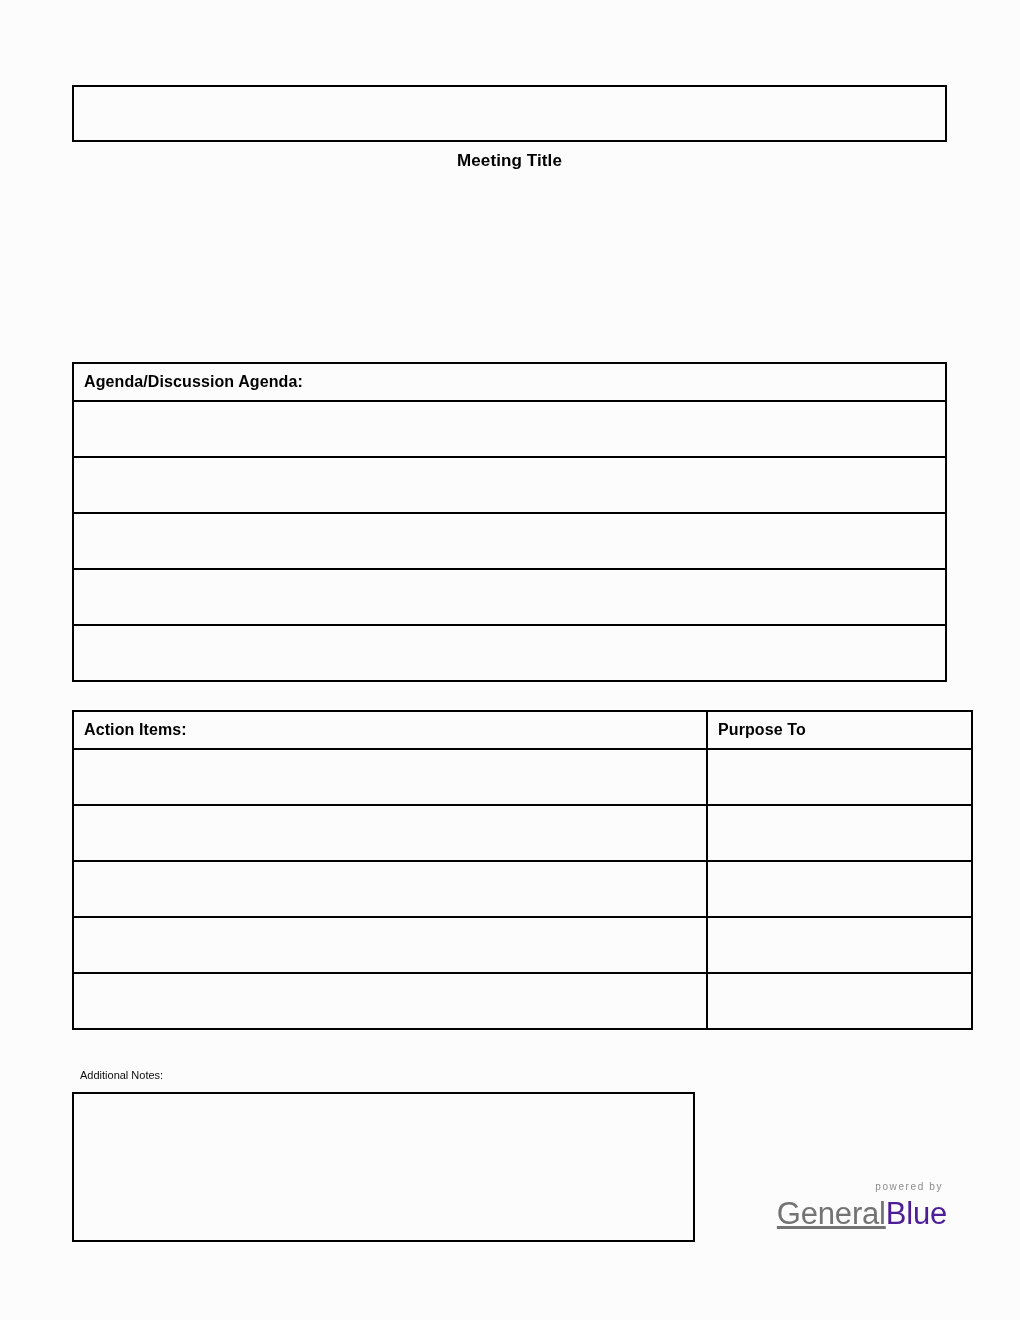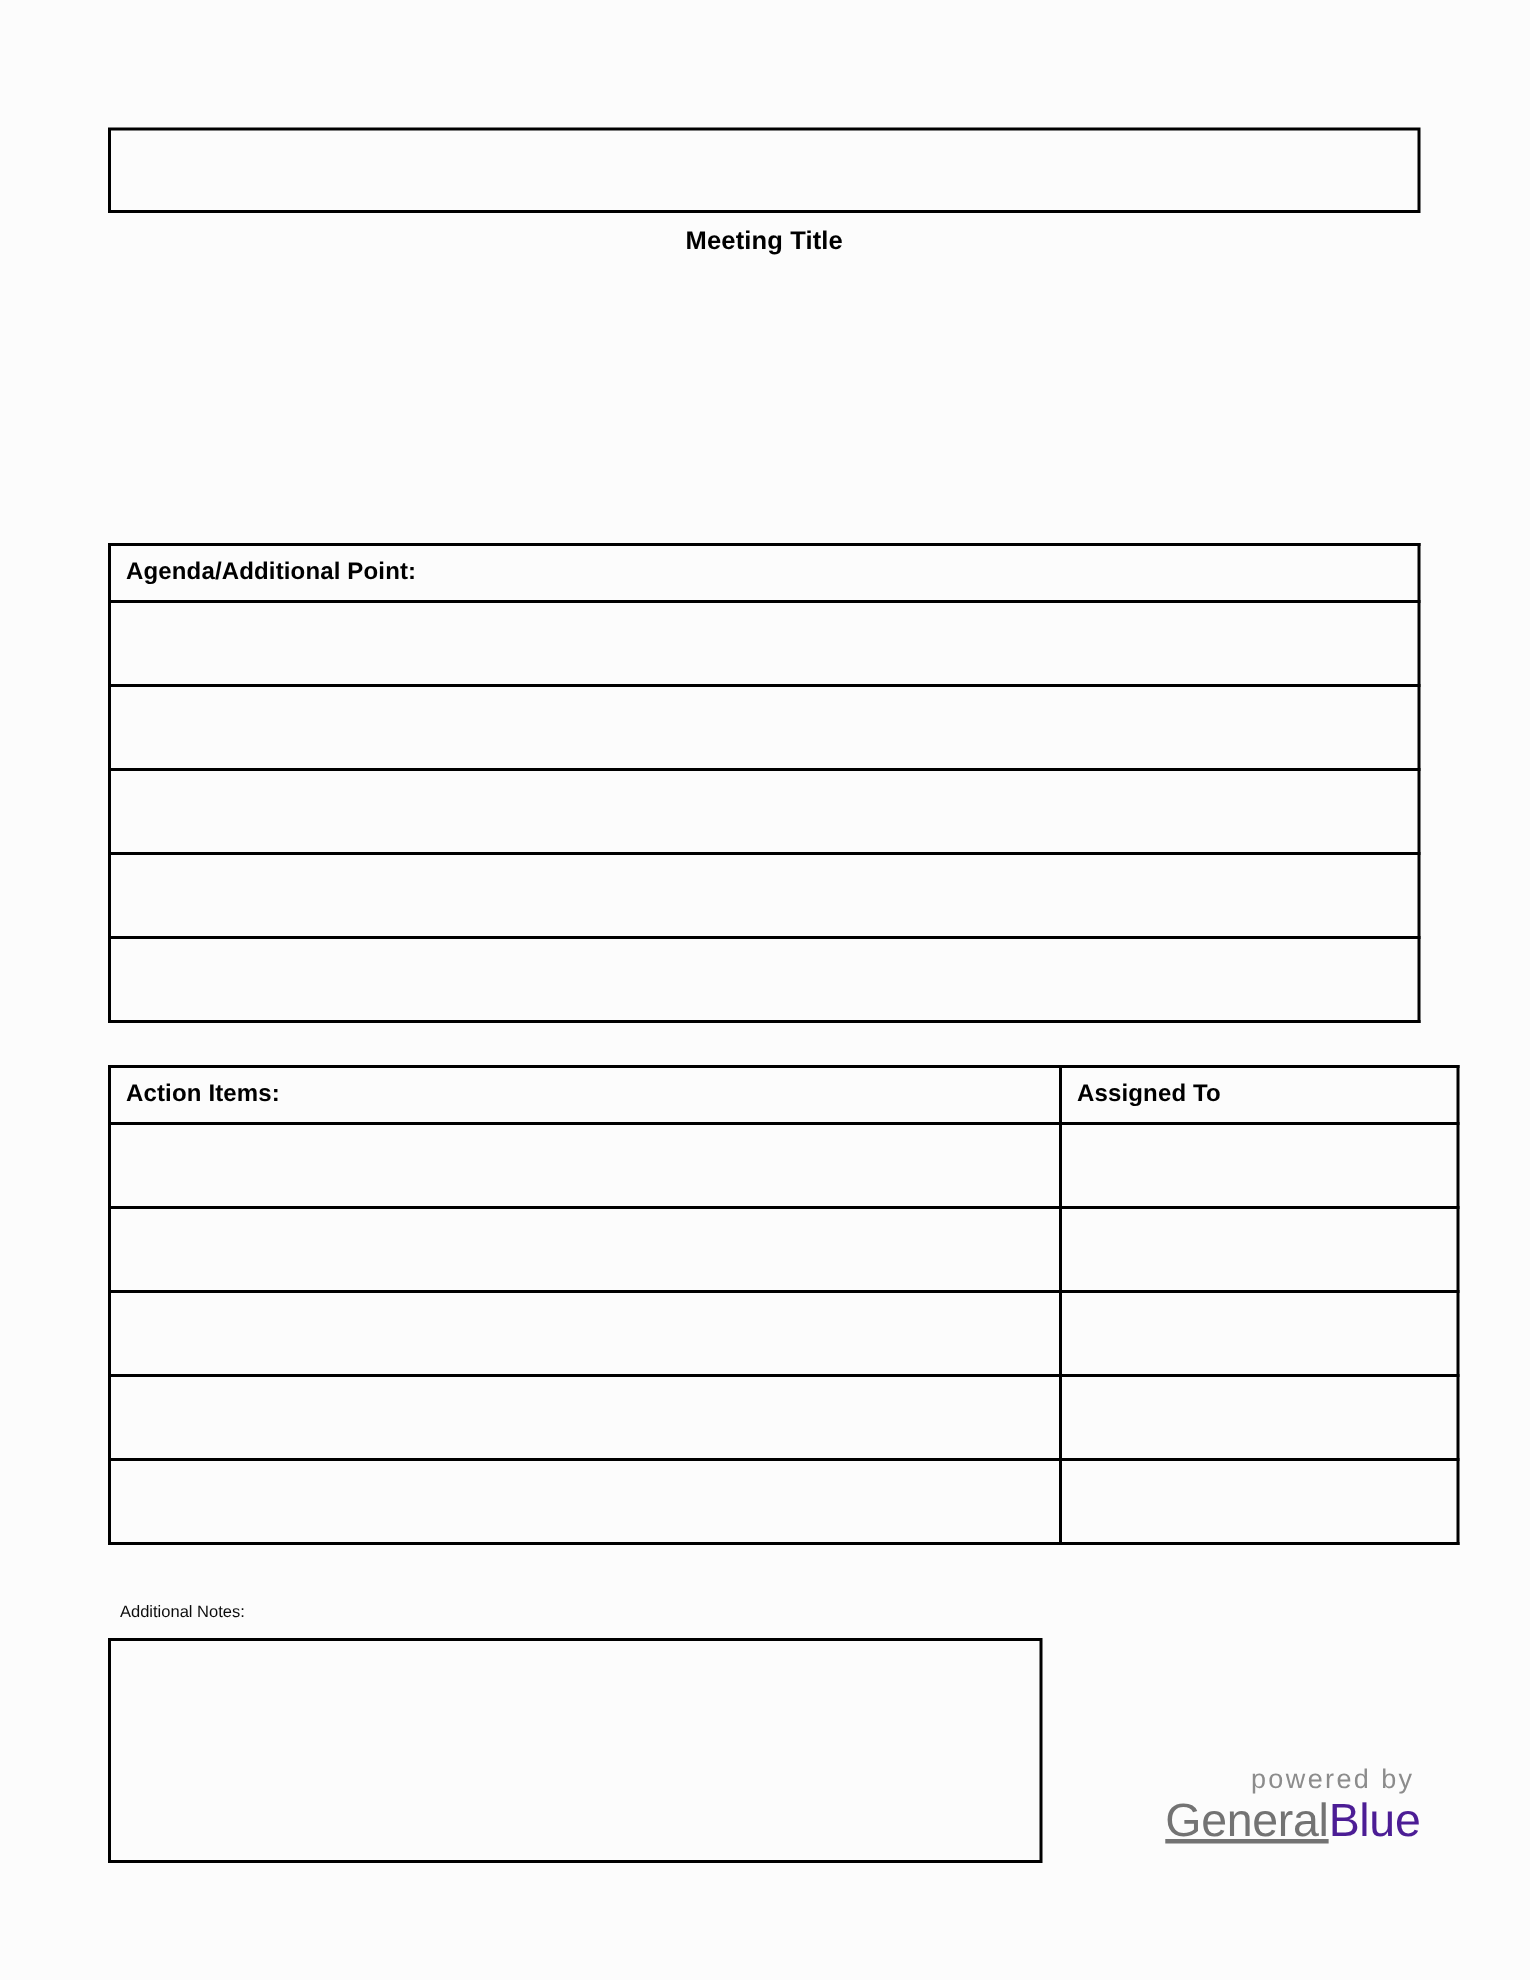--- a/index.html
+++ b/index.html
@@ -124,21 +124,21 @@
 
   
   .logo-wrap {
     position: absolute;
     left: 723px;
     top: 1178px;
     width: 224px;
     text-align: right;
   }
   .logo-powered {
-    font-size: 18px;
+    font-size: 10px;
     color: #8c8c8c;
     letter-spacing: 1.6px;
     line-height: 17px;
     padding-right: 4px;
   }
   .logo-word {
     font-size: 31px;
     line-height: 38px;
     letter-spacing: -0.2px;
     white-space: nowrap;
@@ -152,21 +152,21 @@
 <div class="page">
 
   <div class="title-box"></div>
 
   <div class="meeting-title">Meeting Title</div>
 
 
   <table class="doc-table" id="agenda-table">
     <thead>
       <tr>
-        <th>Agenda/Additional Point:</th>
+        <th>Agenda/Discussion Agenda:</th>
       </tr>
     </thead>
     <tbody>
       <tr>
         <td class="cell-empty"></td>
       </tr>
       <tr>
         <td class="cell-empty"></td>
       </tr>
       <tr>
@@ -178,21 +178,21 @@
       <tr>
         <td class="cell-empty"></td>
       </tr>
     </tbody>
   </table>
 
   <table class="doc-table" id="action-table">
     <thead>
       <tr>
         <th class="col-task">Action Items:</th>
-        <th class="col-owner">Assigned To</th>
+        <th class="col-owner">Purpose To</th>
       </tr>
     </thead>
     <tbody>
       <tr>
         <td class="cell-empty col-task"></td>
         <td class="cell-empty col-owner"></td>
       </tr>
       <tr>
         <td class="cell-empty col-task"></td>
         <td class="cell-empty col-owner"></td>

